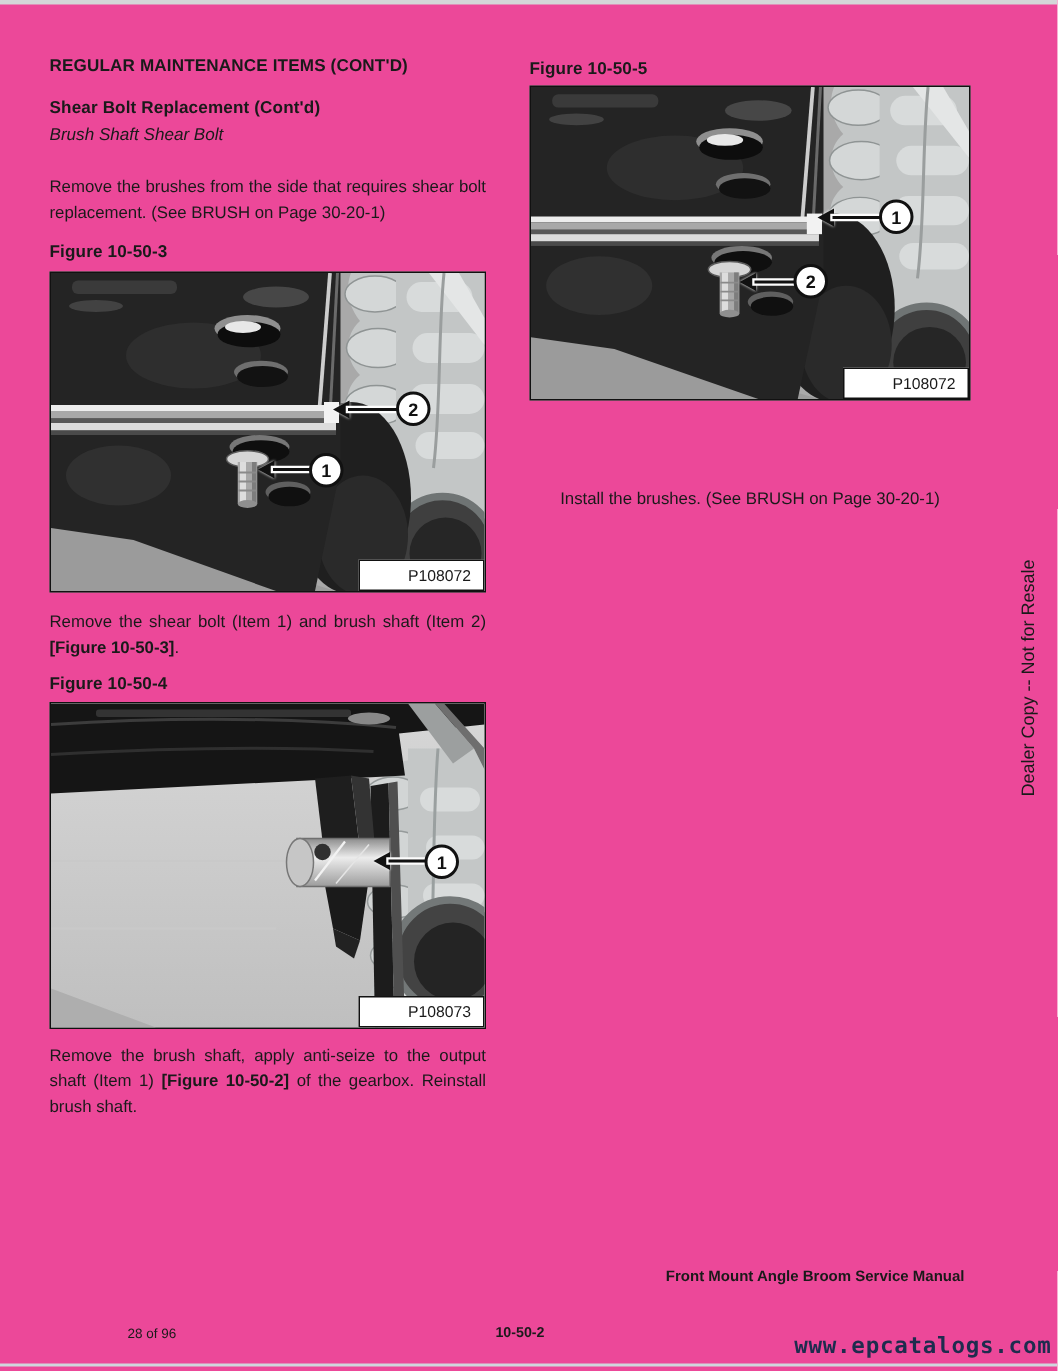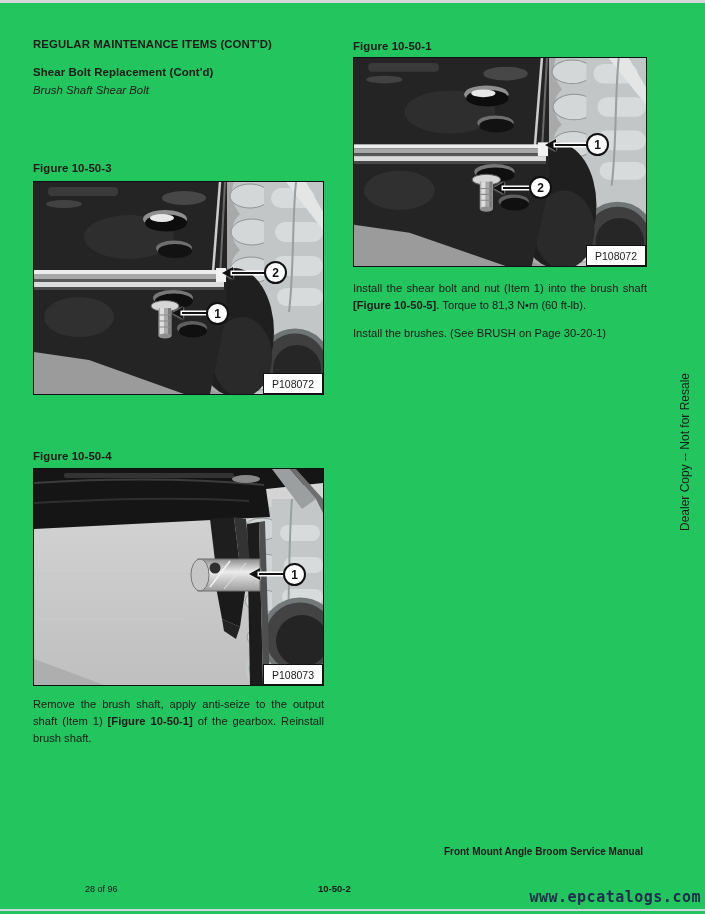--- a/index.html
+++ b/index.html
@@ -1,29 +1,29 @@
 <!DOCTYPE html>
 <html><head>
 <meta charset="utf-8">
 <style>
   html,body{margin:0;padding:0;background:#fff;}
-  .page{position:relative;width:705px;height:914px;background:#22c55e;overflow:hidden;
+  .page{position:relative;width:705px;height:914px;background:#ec4899;overflow:hidden;
         font-family:"Liberation Sans","DejaVu Sans",sans-serif;color:#1a1a1a;}
   .top-strip{position:absolute;left:0;top:0;width:705px;height:3px;background:#d4d6d8;}
   .bottom-line{position:absolute;left:0;top:909px;width:705px;height:2px;background:#cfd6dd;}
 
   .h-bold{position:absolute;font-size:11.4px;font-weight:bold;white-space:nowrap;letter-spacing:.1px;}
   .h-italic{position:absolute;font-size:11.4px;font-style:italic;white-space:nowrap;}
   .para{position:absolute;font-size:11.2px;line-height:17px;text-align:justify;}
   .para b{font-weight:bold;}
 
   .fig{position:absolute;border:1.5px solid #111;background:#b0b0b0;}
   .fig svg{display:block;width:100%;height:100%;}
   .photo-id{position:absolute;right:0;bottom:0;background:#fff;border:1.5px solid #111;
-            width:58px;height:19px;font-size:10.5px;display:flex;align-items:center;justify-content:center;}
+            width:58px;height:19px;font-size:10.5px;display:flex;align-items:center;justify-content:center;padding-left:24px;}
   .callout{position:absolute;width:19px;height:19px;border:2px solid #111;border-radius:50%;
            background:#fff;display:flex;align-items:center;justify-content:center;
            font-size:12px;font-weight:bold;color:#111;z-index:3;}
   .cline{position:absolute;height:2.5px;background:#111;z-index:2;box-shadow:0 0 0 1.5px #fdfdfd;}
   .chead{position:absolute;width:0;height:0;border-top:6px solid transparent;
          border-bottom:6px solid transparent;border-right:11px solid #111;z-index:2;
          filter:drop-shadow(0 0 1.2px #ffffff);}
 
   .vertical-note{position:absolute;left:685px;top:452px;transform:translate(-50%,-50%) rotate(-90deg);
                  white-space:nowrap;font-size:12px;color:#1a1a1a;}
@@ -147,77 +147,78 @@
     </g>
   </defs>
 </svg>
 
 <div class="page">
   <div class="top-strip"></div>
 
   <div class="h-bold" style="left:33px;top:38px;">REGULAR MAINTENANCE ITEMS (CONT'D)</div>
   <div class="h-bold" style="left:33px;top:66px;">Shear Bolt Replacement (Cont'd)</div>
   <div class="h-italic" style="left:33px;top:84px;">Brush Shaft Shear Bolt</div>
+  <div class="para" style="left:33px;top:117px;width:291px;">Remove the brushes from the side that requires shear bolt replacement. (See  BRUSH  on Page 30-20-1)</div>
 
   <div class="h-bold" style="left:33px;top:162px;">Figure 10-50-3</div>
   <figure class="fig" style="left:33px;top:181px;width:289px;height:212px;margin:0;">
     <svg viewBox="0 0 289 212" preserveAspectRatio="none">
         <use href="#photoA"></use>
       </svg>
     <div class="chead" style="left:188px;top:85px;"></div>
     <div class="cline" style="left:198px;top:89.5px;width:33px;"></div>
     <div class="callout" style="left:230px;top:79px;">
         <span>2</span>
       </div>
     <div class="chead" style="left:138px;top:125px;"></div>
     <div class="cline" style="left:148px;top:129.5px;width:25px;"></div>
     <div class="callout" style="left:172px;top:120px;">
         <span>1</span>
       </div>
     <div class="photo-id">P108072</div>
   </figure>
 
+  <div class="para" style="left:33px;top:407px;width:291px;"><span>Remove the shear bolt (Item 1) and brush shaft (Item 2) </span><b>[Figure 10-50-3]</b><span>.</span></div>
 
   <div class="h-bold" style="left:33px;top:450px;">Figure 10-50-4</div>
   <figure class="fig" style="left:33px;top:468px;width:289px;height:216px;margin:0;">
     <svg viewBox="0 0 289 216" preserveAspectRatio="none">
         <use href="#photoB"></use>
       </svg>
     <div class="chead" style="left:215px;top:99px;"></div>
     <div class="cline" style="left:225px;top:103.5px;width:25px;"></div>
     <div class="callout" style="left:249px;top:94px;">
         <span>1</span>
       </div>
     <div class="photo-id">P108073</div>
   </figure>
 
-  <div class="para" style="left:33px;top:696px;width:291px;"><span>Remove the brush shaft, apply anti-seize to the output shaft (Item 1) </span><b>[Figure 10-50-1]</b><span> of the gearbox. Reinstall brush shaft.</span></div>
-
-  <div class="h-bold" style="left:353px;top:40px;">Figure 10-50-1</div>
+  <div class="para" style="left:33px;top:696px;width:291px;"><span>Remove the brush shaft, apply anti-seize to the output shaft (Item 1) </span><b>[Figure 10-50-2]</b><span> of the gearbox. Reinstall brush shaft.</span></div>
+
+  <div class="h-bold" style="left:353px;top:40px;">Figure 10-50-5</div>
   <figure class="fig" style="left:353px;top:57px;width:292px;height:208px;margin:0;">
     <svg viewBox="0 0 289 212" preserveAspectRatio="none">
         <use href="#photoA"></use>
       </svg>
     <div class="chead" style="left:191px;top:81px;"></div>
     <div class="cline" style="left:201px;top:85.5px;width:32px;"></div>
     <div class="callout" style="left:232px;top:75px;">
         <span>1</span>
       </div>
     <div class="chead" style="left:139px;top:124px;"></div>
     <div class="cline" style="left:149px;top:128.5px;width:27px;"></div>
     <div class="callout" style="left:175px;top:118px;">
         <span>2</span>
       </div>
     <div class="photo-id">P108072</div>
   </figure>
 
-  <div class="para" style="left:353px;top:280px;width:294px;"><span>Install the shear bolt and nut (Item 1) into the brush shaft </span><b>[Figure 10-50-5]</b><span>. Torque to 81,3 N•m (60 ft-lb).</span></div>
-  <div class="para" style="left:353px;top:325px;width:294px;text-align:left;">Install the brushes. (See  BRUSH  on Page 30-20-1)</div>
+  <div class="para" style="left:353px;top:325px;width:294px;text-align:center;">Install the brushes. (See  BRUSH  on Page 30-20-1)</div>
 
   <div class="vertical-note">Dealer Copy -- Not for Resale</div>
 
   <div class="footer-small" style="left:85px;top:884px;">28 of 96</div>
-  <div class="footer-code" style="left:318px;top:883px;width:60px;text-align:left;">10-50-2</div>
+  <div class="footer-code" style="left:303px;top:883px;width:60px;text-align:right;">10-50-2</div>
   <div class="footer-title" style="left:420px;top:846px;width:223px;">Front Mount Angle Broom Service Manual</div>
   <a class="watermark" href="#" style="color: rgb(30, 44, 78);">www.epcatalogs.com</a>
 
   <div class="bottom-line"></div>
 </div>
 
 </body></html>

